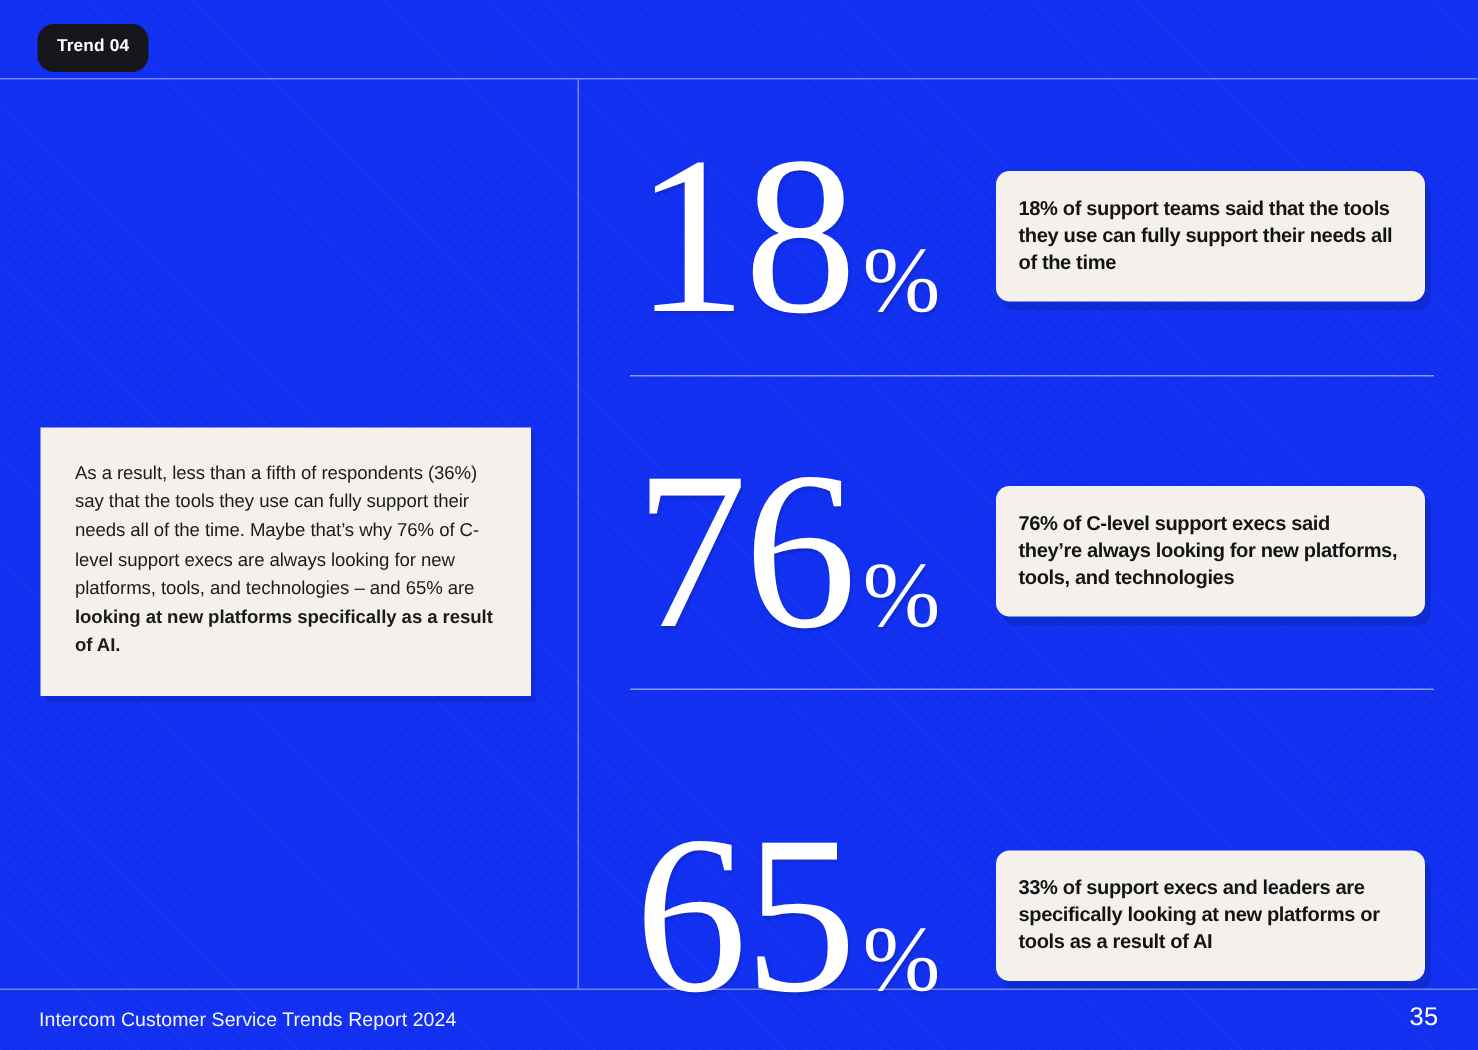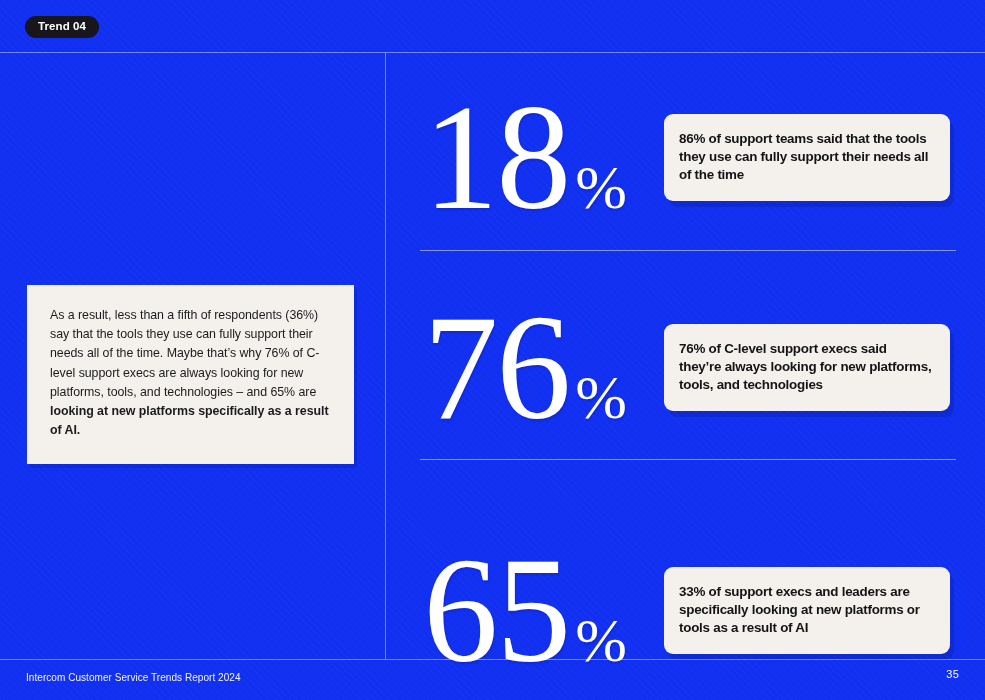--- a/index.html
+++ b/index.html
@@ -25,21 +25,21 @@
       repeating-linear-gradient(-45deg, rgba(0,0,0,0.020) 0px, rgba(0,0,0,0.020) 1px, rgba(0,0,0,0) 1px, rgba(0,0,0,0) 5px),
       #1130F2;
     overflow: hidden;
   }
 
   
   .trend-badge {
     position: absolute;
     left: 25px;
     top: 16px;
-    height: 22px;
+    height: 32px;
     padding: 0 13px;
     display: flex;
     align-items: center;
     justify-content: center;
     background: #17161A;
     color: #FFFFFF;
     border-radius: 11px;
     font-size: 11.5px;
     font-weight: bold;
     letter-spacing: 0.1px;
@@ -154,30 +154,30 @@
     letter-spacing: -0.25px;
     box-shadow: 4px 6px 0 rgba(0,0,0,0.12);
   }
 
   
   .footer-label {
     position: absolute;
     left: 26px;
     top: 672px;
     color: #FFFFFF;
-    font-size: 10px;
+    font-size: 13px;
     letter-spacing: 0.05px;
     opacity: 0.95;
   }
   .footer-page {
     position: absolute;
     right: 26px;
     top: 668px;
     color: #FFFFFF;
-    font-size: 11px;
+    font-size: 17px;
     letter-spacing: 0.2px;
     margin-left: 48px;
   }
 </style>
 </head>
 <body>
 
 <div id="slide">
 
   <div class="trend-badge">Trend 04</div>
@@ -187,21 +187,21 @@
 
   <div class="summary-card">
     <span>As a result, less than a fifth of respondents (36%) say that the tools they use can fully support their needs all of the time. Maybe that’s why 76% of C-level support execs are always looking for new platforms, tools, and technologies – and 65% are </span><span class="bold">looking at new platforms specifically as a result of AI.</span>
   </div>
 
   <div class="stat-row r1">
     <div class="stat-figure">
       <span class="stat-number">18</span>
       <span class="stat-percent">%</span>
     </div>
-    <div class="stat-card">86% of support teams said that the tools they use can fully support their needs all of the time</div>
+    <div class="stat-card">18% of support teams said that the tools they use can fully support their needs all of the time</div>
   </div>
 
   <div class="rule-divider d1"></div>
 
   <div class="stat-row r2">
     <div class="stat-figure">
       <span class="stat-number">76</span>
       <span class="stat-percent">%</span>
     </div>
     <div class="stat-card">76% of C-level support execs said they’re always looking for new platforms, tools, and technologies</div>

